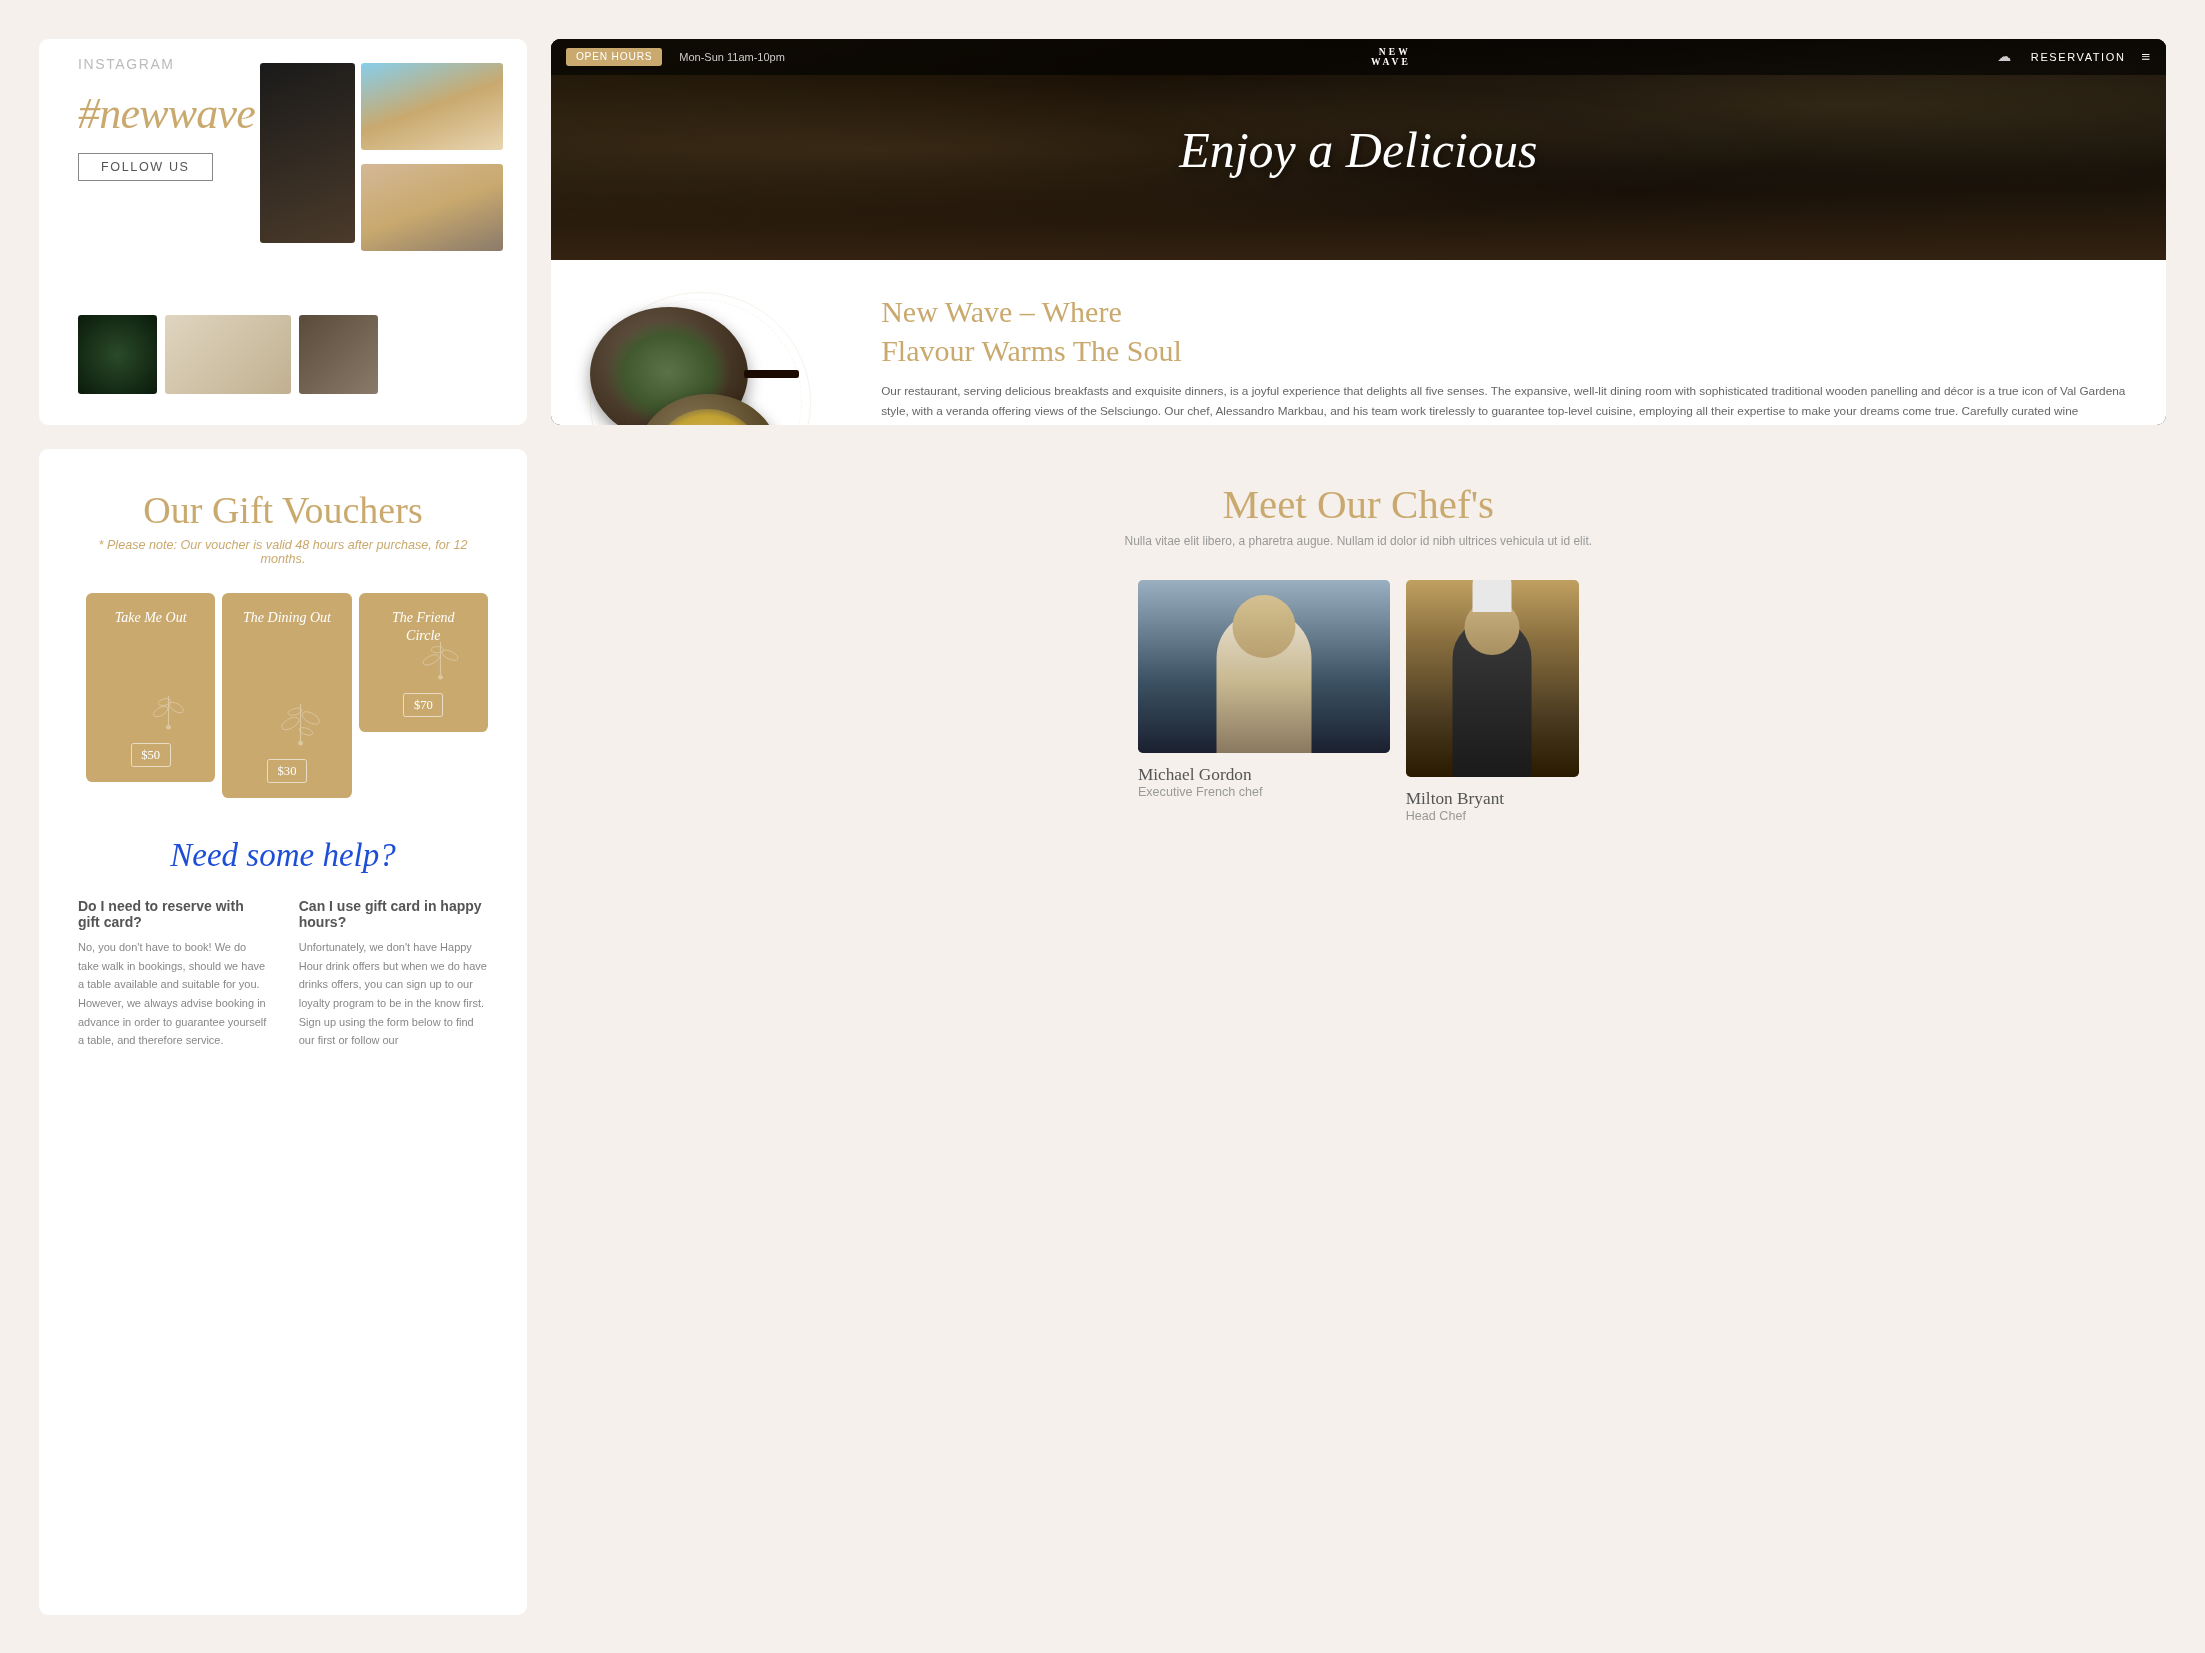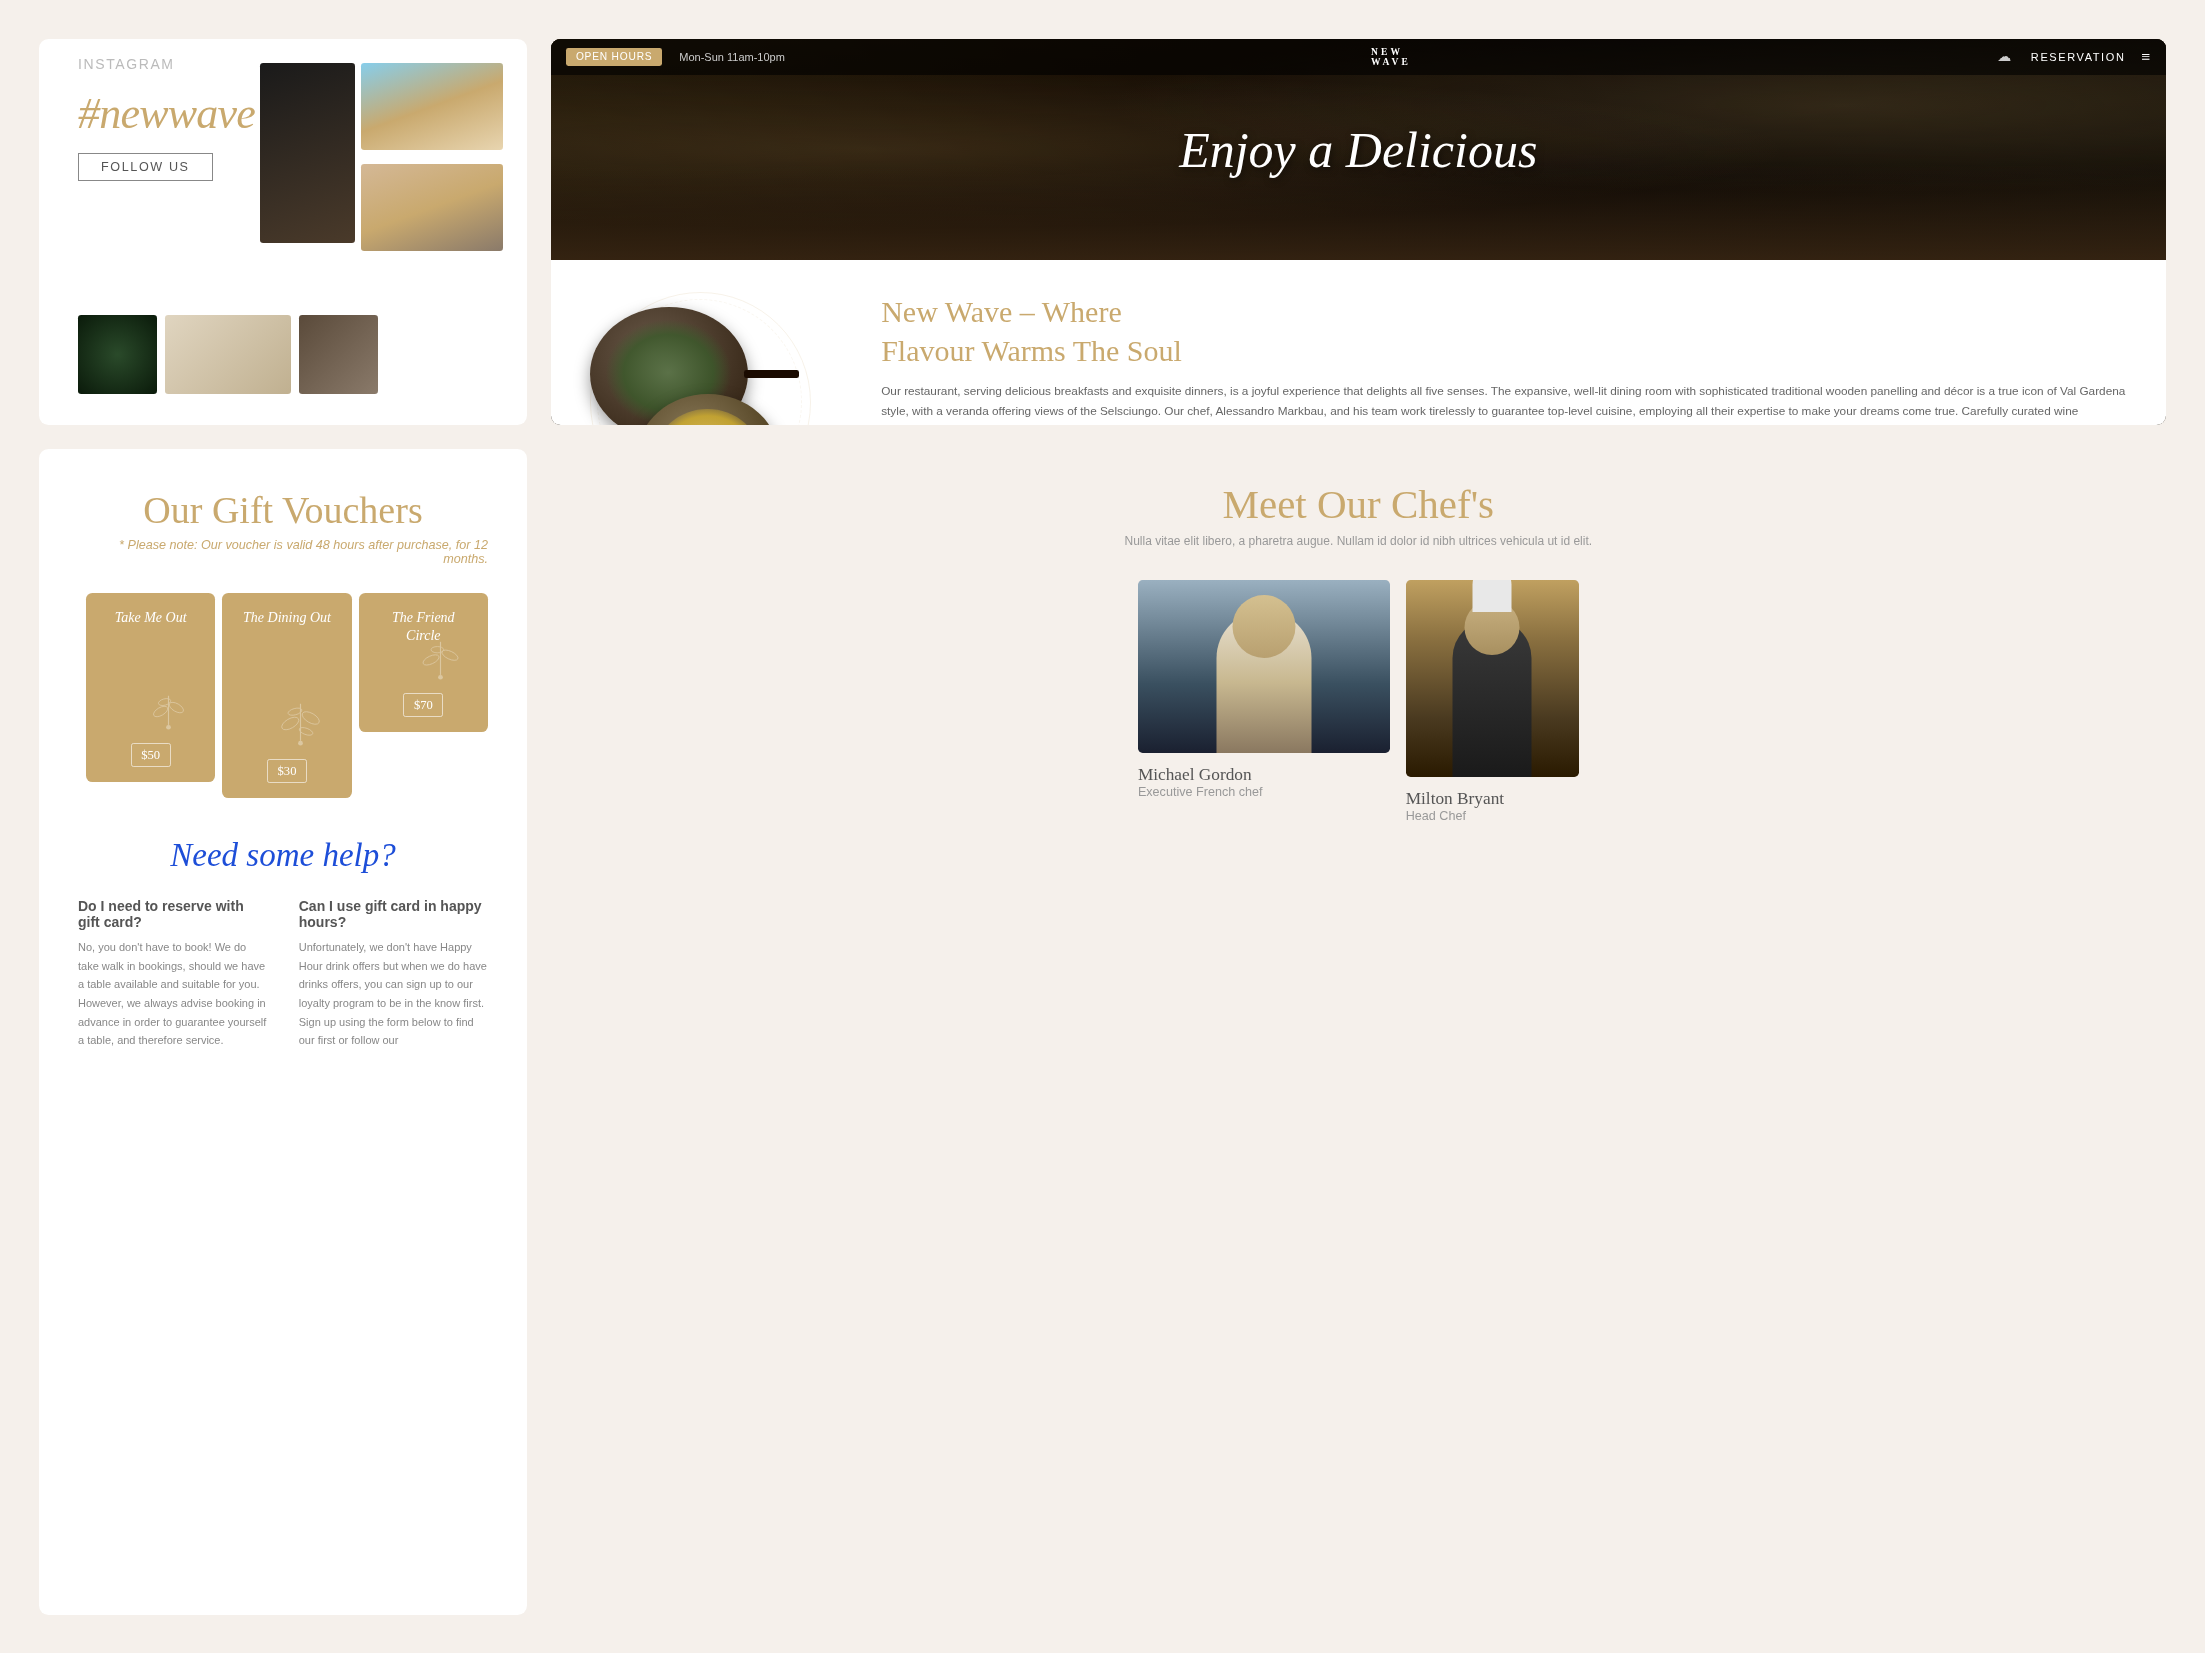--- a/index.html
+++ b/index.html
@@ -127,21 +127,21 @@
       color: #ccc;
       font-size: 11px;
       font-family: Arial, sans-serif;
       margin-left: 7.9px;
     }
     .nav-logo {
       color: #fff;
       font-size: 17.3px;
       font-weight: bold;
       letter-spacing: 2.4px;
-      text-align: left;
+      text-align: right;
     }
     .nav-logo span { display: block; font-size: 9.5px; letter-spacing: 3.2px; }
     .nav-right {
       display: flex;
       align-items: center;
       gap: 15.8px;
     }
     .reservation-btn {
       color: #fff;
       font-size: 11px;
@@ -209,21 +209,21 @@
     .gift-vouchers h2 {
       font-size: 38px;
       color: #c9a96e;
       font-weight: normal;
       text-align: center;
       margin-bottom: 6.3px;
     }
     .gift-vouchers .subtitle {
       font-size: 12.6px;
       color: #c9a96e;
-      text-align: right;
+      text-align: center;
       font-style: italic;
       margin-bottom: 27.6px;
       font-family: Arial, sans-serif;
     }
     .voucher-cards {
       display: flex;
       gap: 7px;
       justify-content: center;
       margin-bottom: 39px;
       margin-left: 8px;

